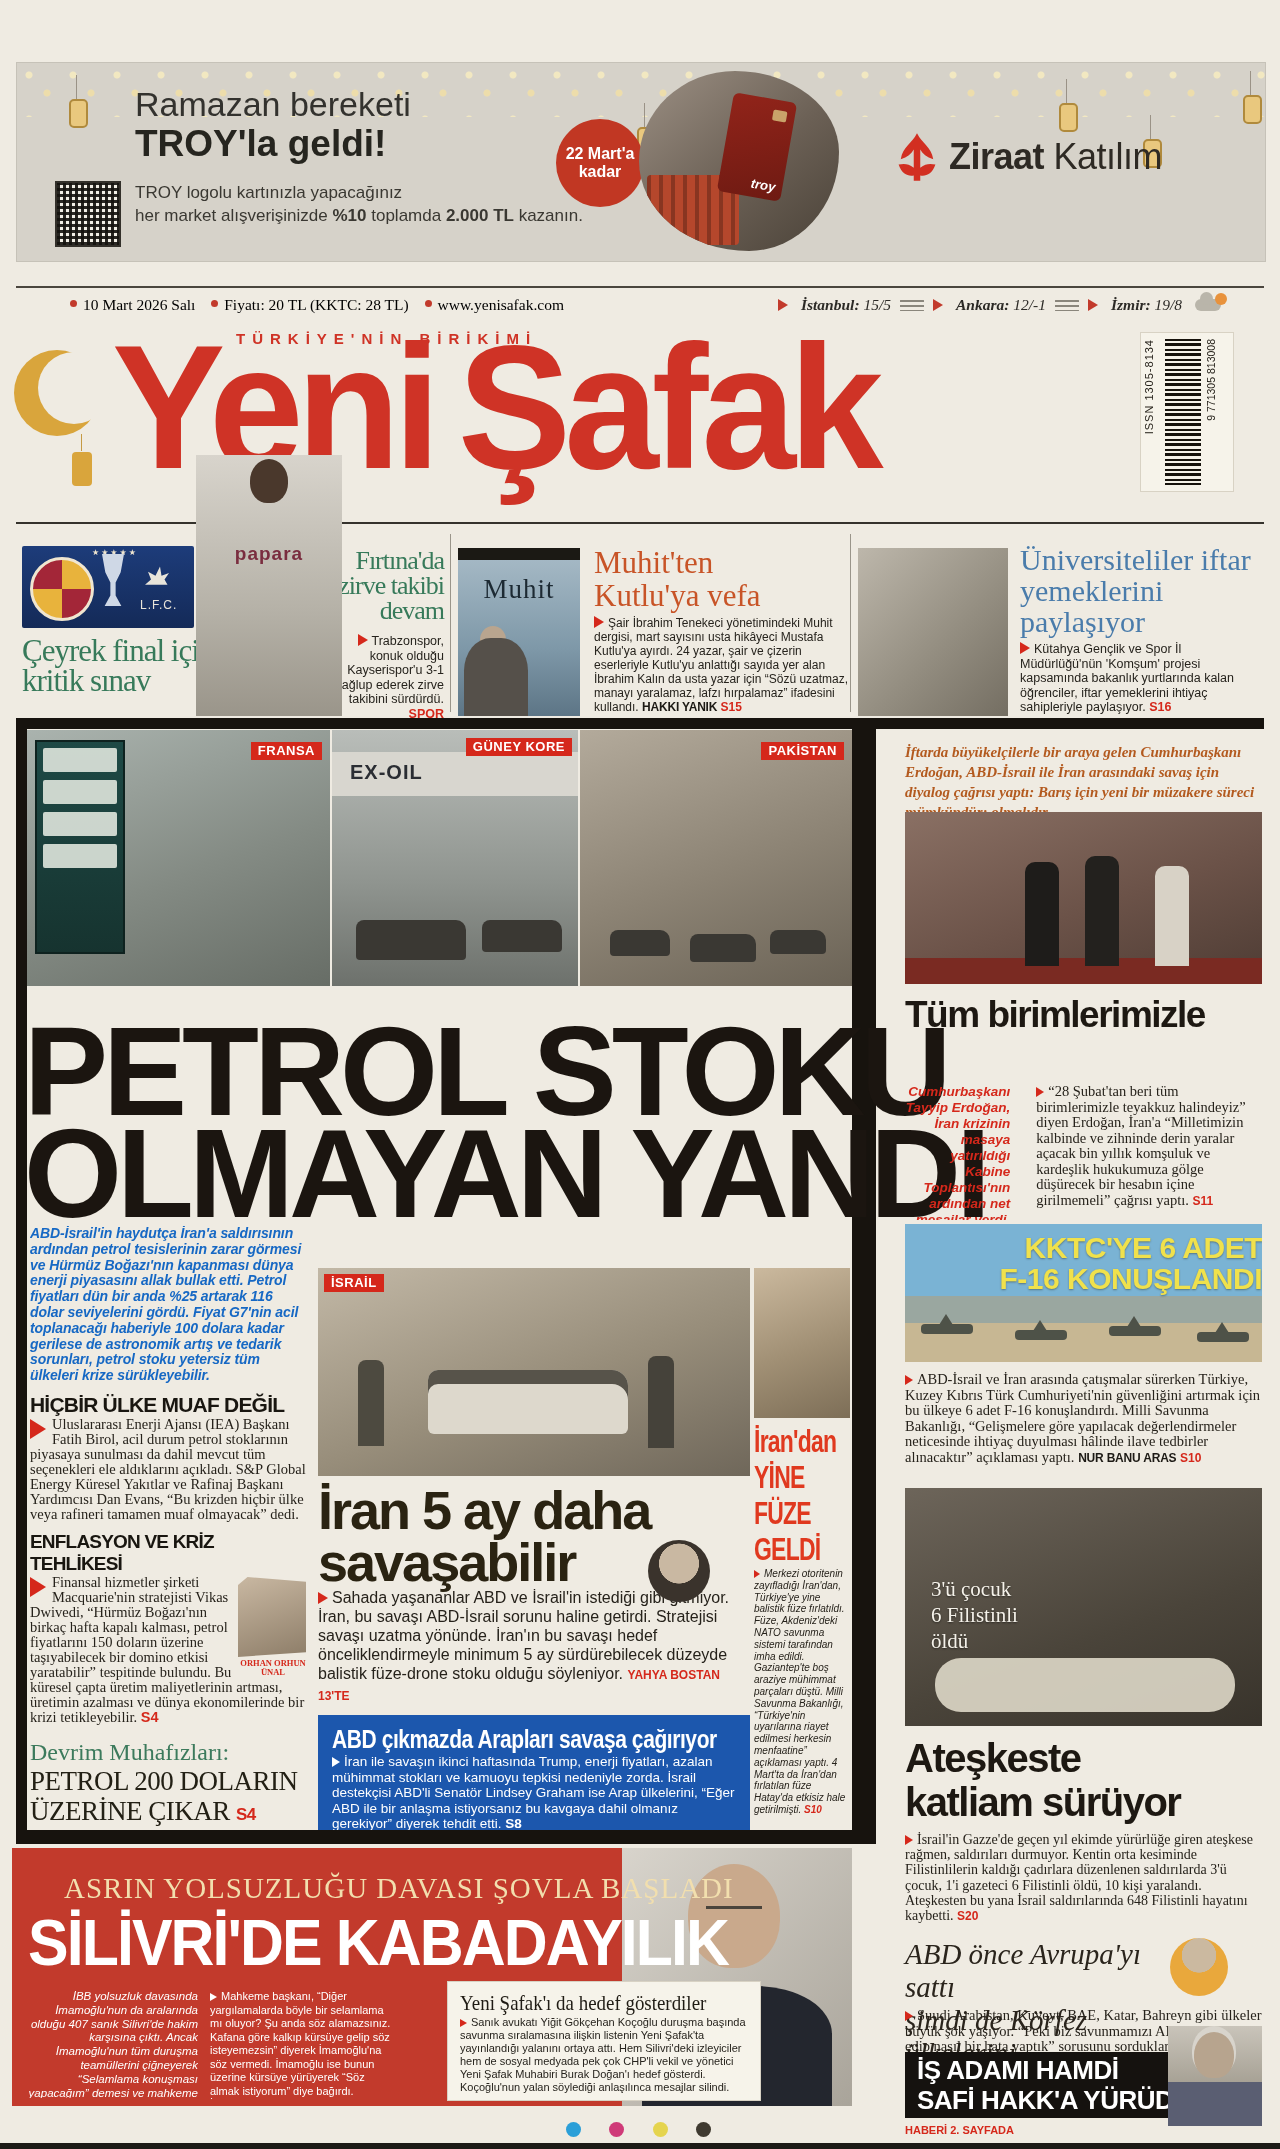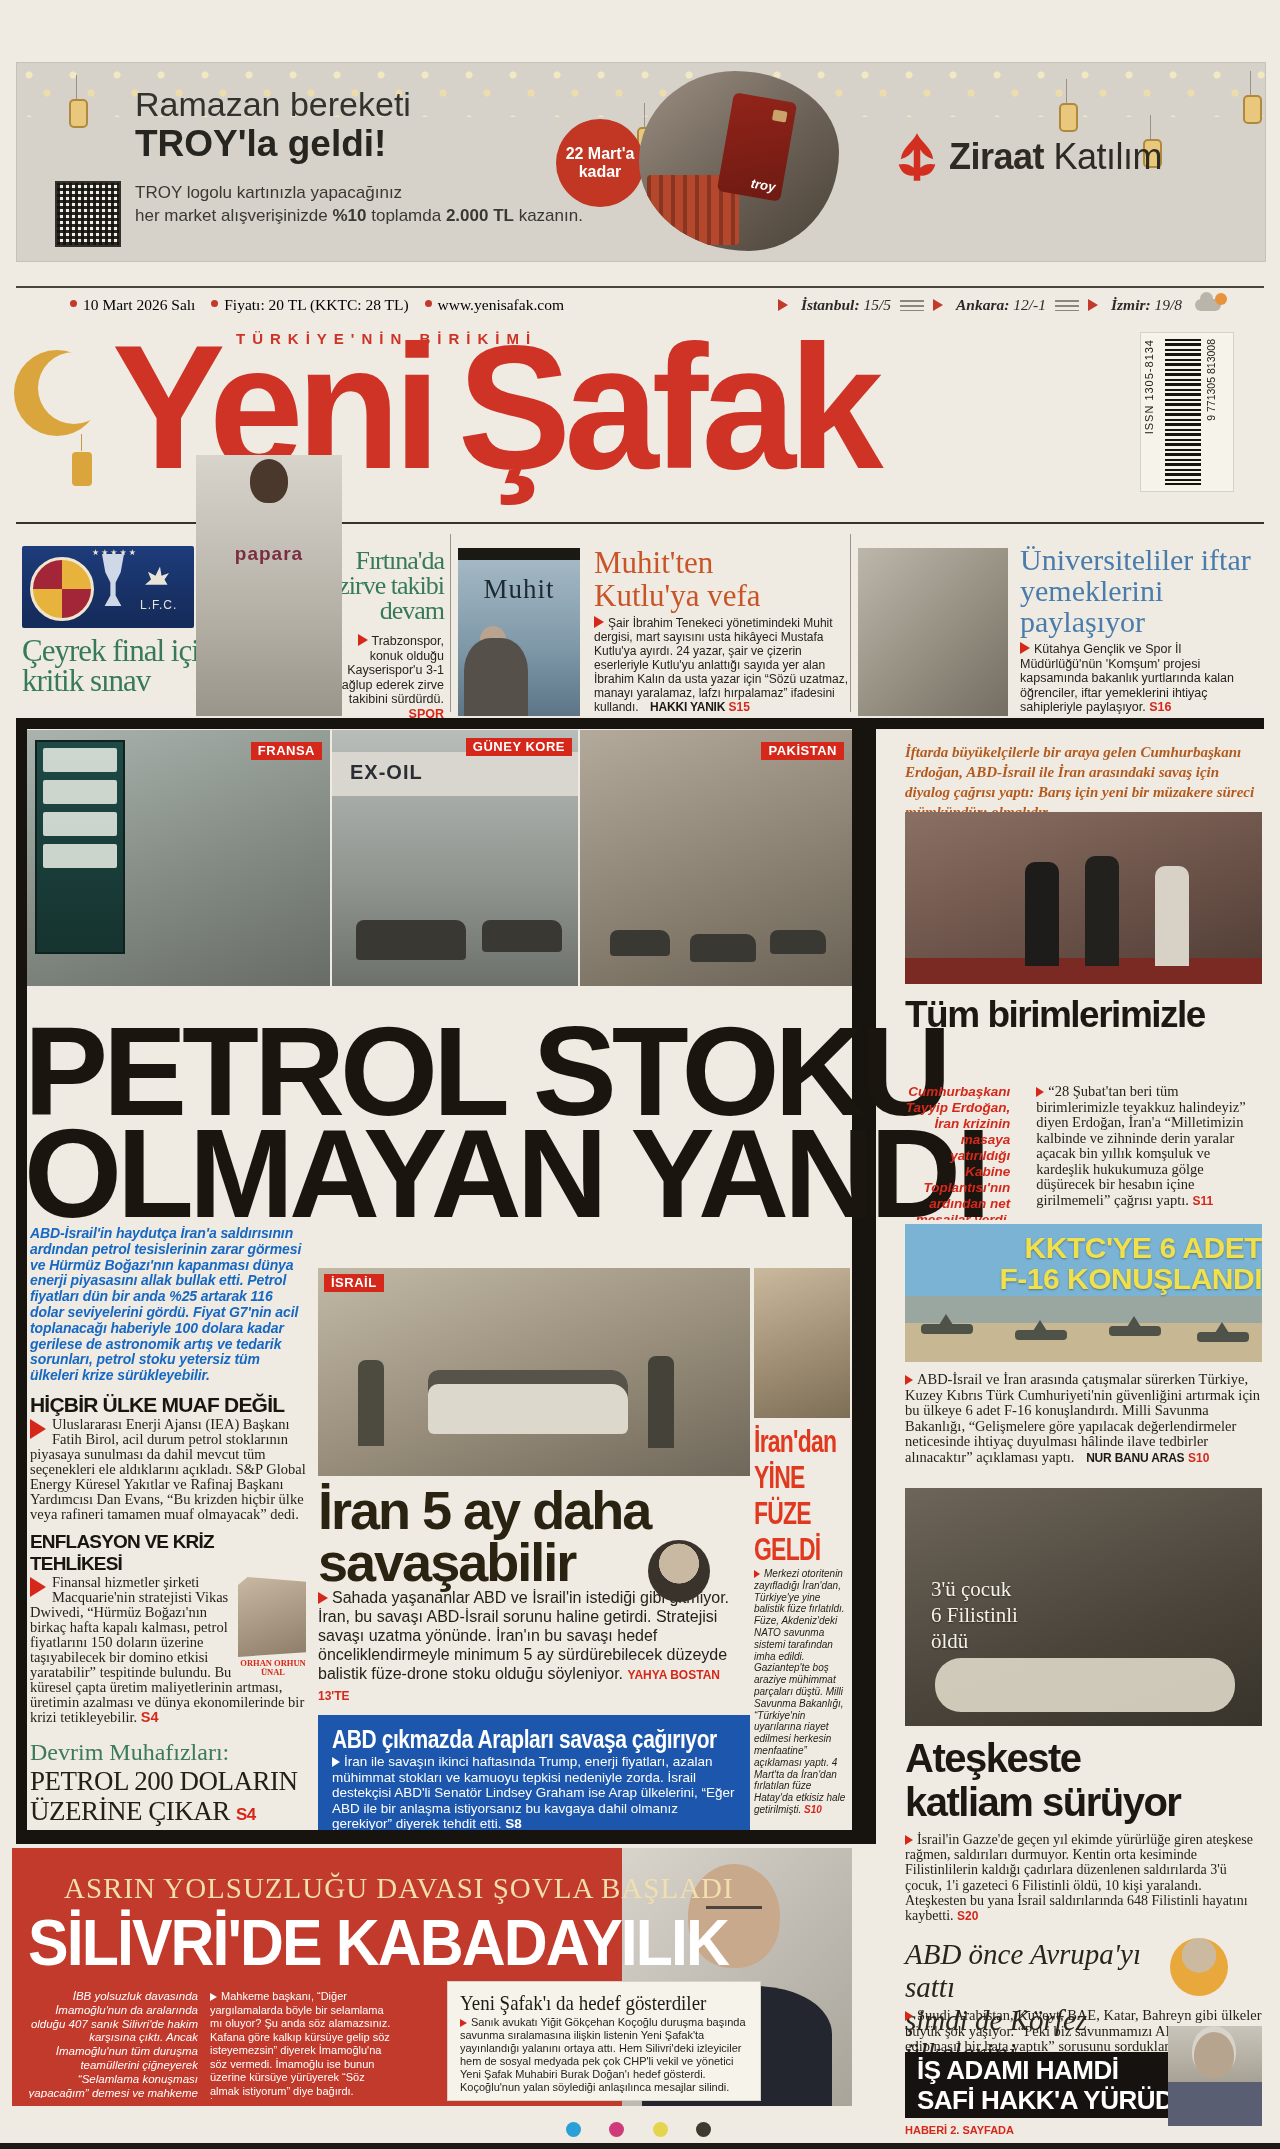--- a/index.html
+++ b/index.html
@@ -2,21 +2,21 @@
 <html><head>
 <meta charset="utf-8">
 <style>
   html,body{margin:0;padding:0;background:#9a958c;}
   .page{position:relative;width:1280px;height:2149px;background:#efebe2;overflow:hidden;
         font-family:"Liberation Sans",sans-serif;color:#26221b;}
   .abs{position:absolute;}
   .serif{font-family:"Liberation Serif",serif;}
   .ph{background:linear-gradient(135deg,#bdb7ab,#958f82 55%,#746e62);}
   .pageref{color:#d5281b;font-weight:bold;font-family:"Liberation Sans",sans-serif;}
-  .byline{font-weight:bold;font-family:"Liberation Sans",sans-serif;color:#1d1a15;letter-spacing:-.2px;margin-left:8px;}
+  .byline{font-weight:bold;font-family:"Liberation Sans",sans-serif;color:#1d1a15;letter-spacing:-.2px;}
   .tri{display:inline-block;width:0;height:0;border-left:10px solid #d5281b;
        border-top:6px solid transparent;border-bottom:6px solid transparent;margin-right:4px;vertical-align:-1px;}
   .tri.big{border-left-width:16px;border-top-width:10px;border-bottom-width:10px;float:left;margin:2px 6px 2px 0;}
   .rdot{display:inline-block;width:7px;height:7px;border-radius:50%;background:#c23a2c;margin:0 6px 1px 0;vertical-align:2px;}
   .wave{display:inline-block;width:24px;height:15px;border-radius:3px;
         background:repeating-linear-gradient(180deg,transparent 0 2px,#8a867c 2px 3.5px,transparent 3.5px 5px);}
   .cloud{display:inline-block;position:relative;width:26px;height:12px;background:#b9b5aa;border-radius:8px;margin-left:4px;}
   .cloud::before{content:"";position:absolute;width:13px;height:13px;background:#b9b5aa;border-radius:50%;top:-7px;left:5px;}
   .cloud::after{content:"";position:absolute;width:12px;height:12px;background:#e8923c;border-radius:50%;top:-6px;right:-6px;}
   .label{position:absolute;background:#d5281b;color:#fff;font-weight:bold;font-size:13px;

